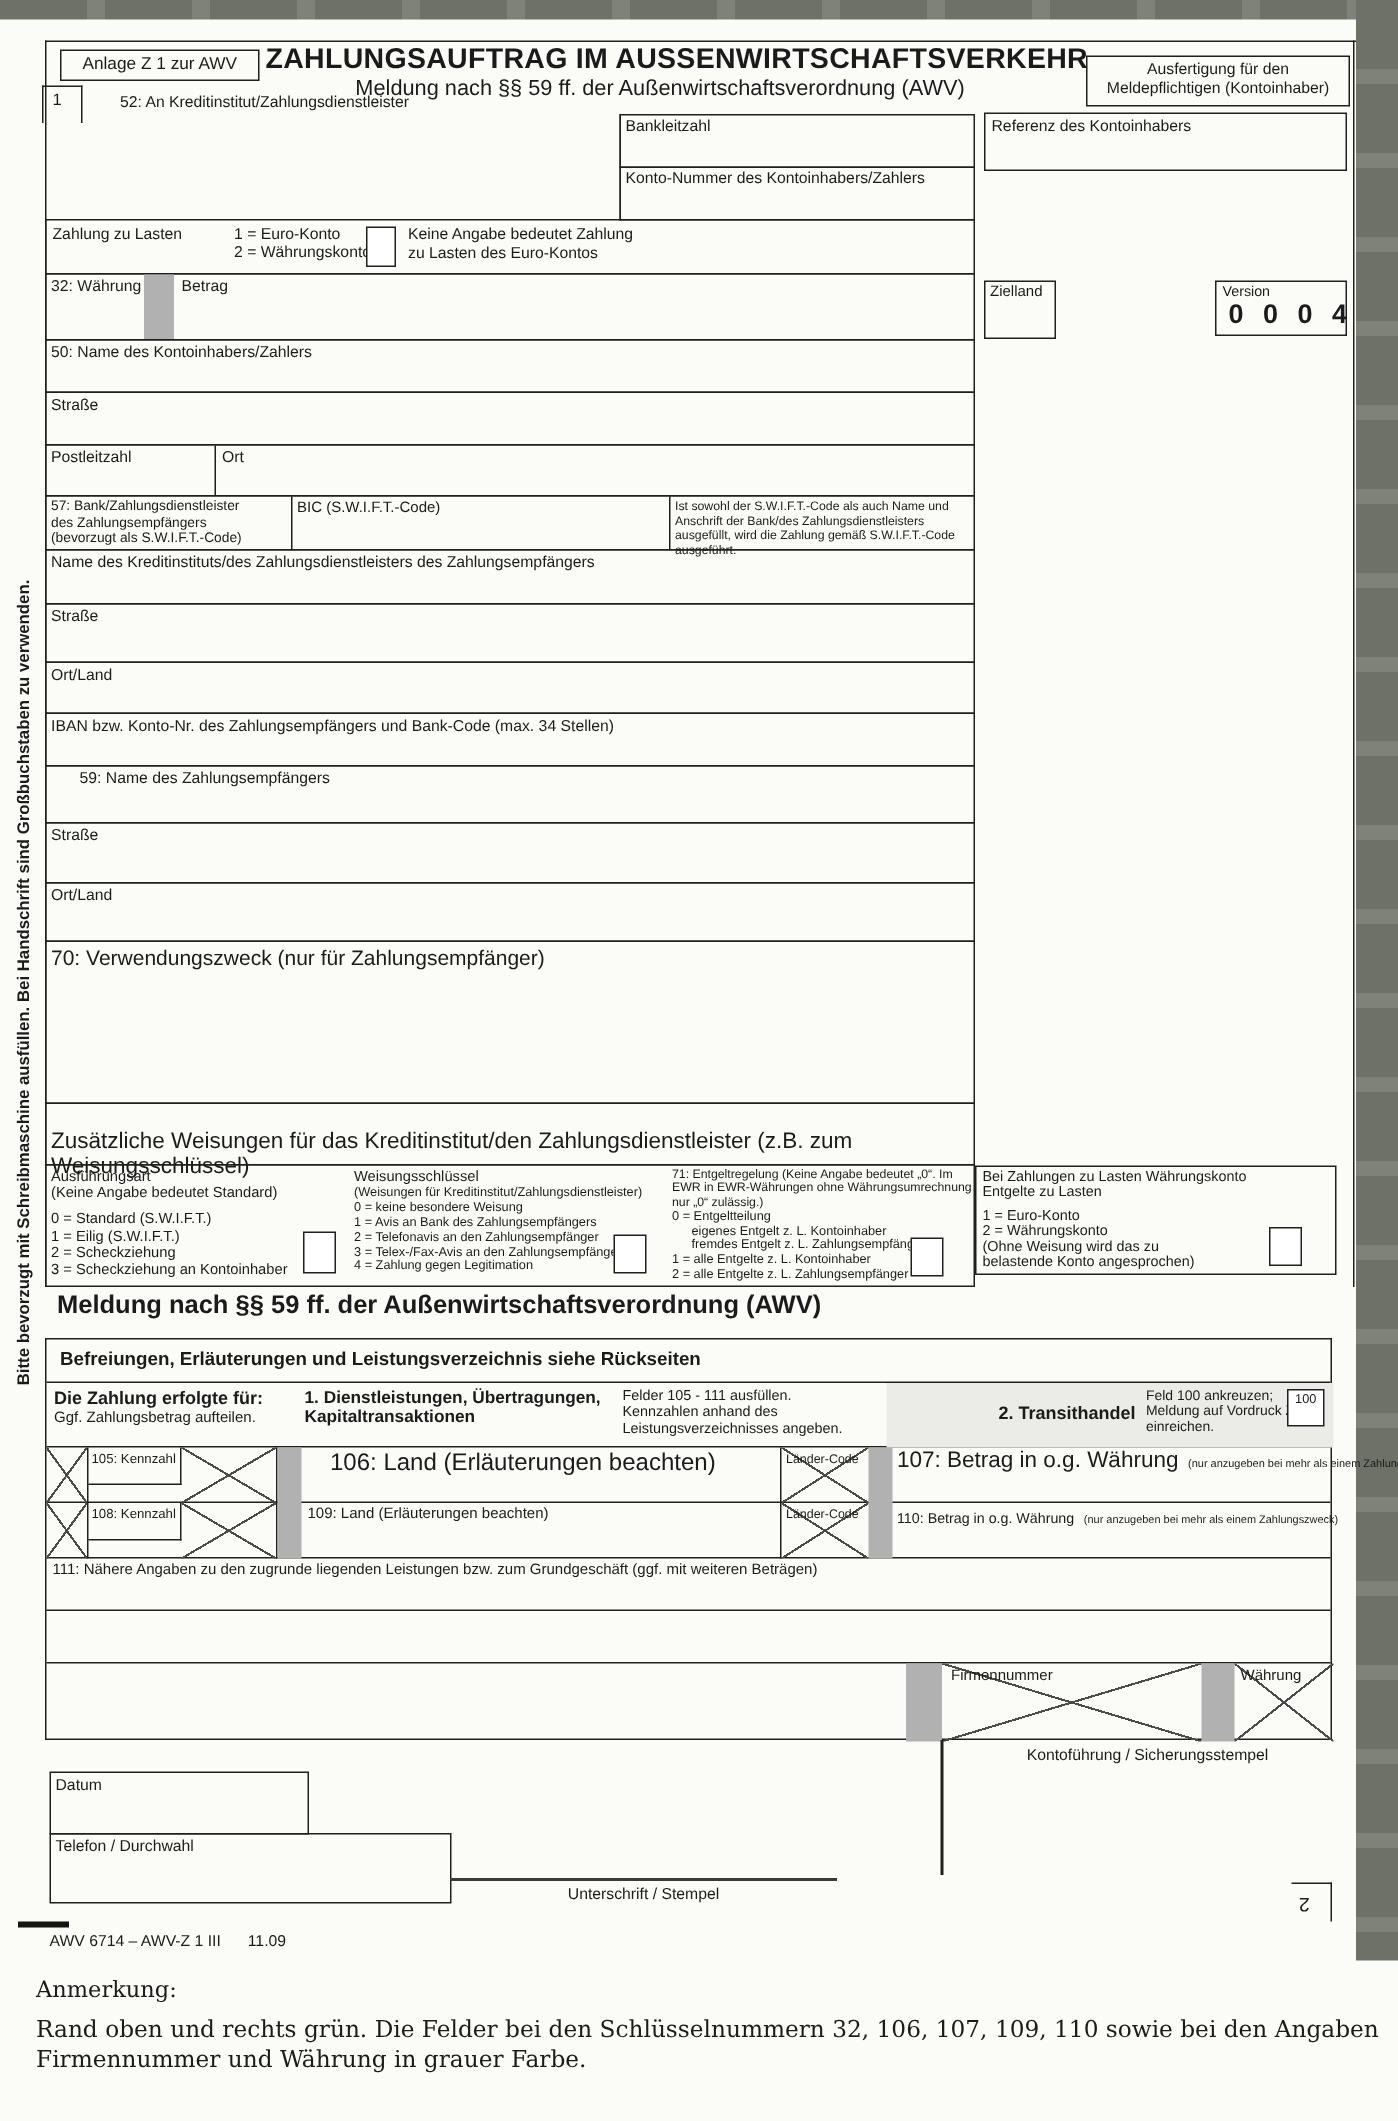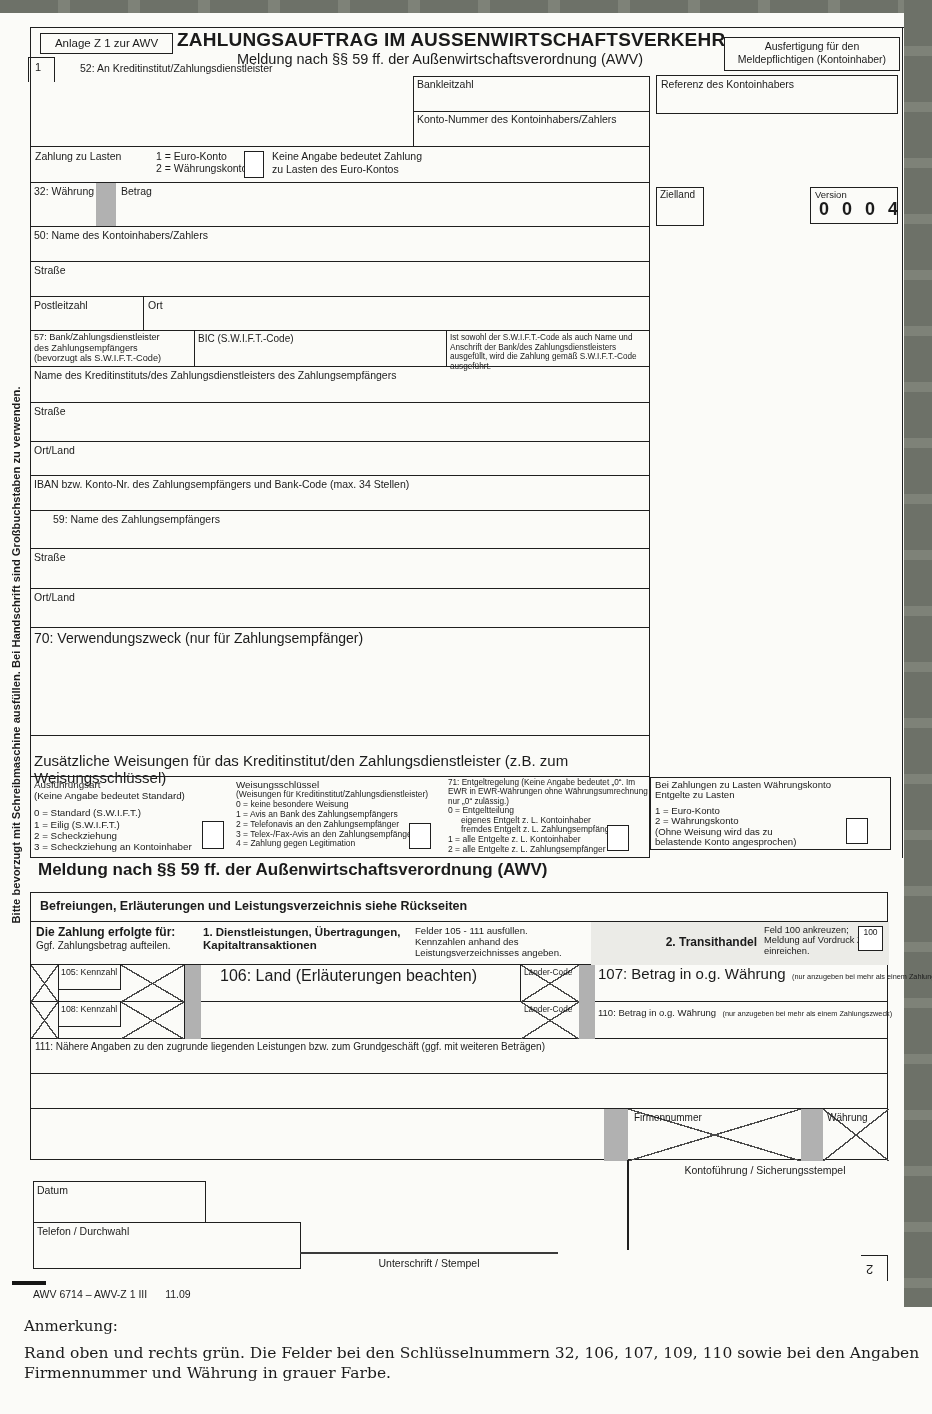--- a/index.html
+++ b/index.html
@@ -218,20 +218,23 @@
       </div>
     </div>
 
     <div class="abs" style="left:0;top:109px;width:100%;height:37px;border-bottom:1.4px solid #1f1f1f;">
       <div class="abs xc" style="left:0;top:0;width:28px;height:37px;border-right:1.2px solid #1f1f1f;"></div>
       <div class="abs" style="left:28px;top:0;width:62px;height:25px;border-right:1.2px solid #1f1f1f;border-bottom:1.2px solid #1f1f1f;">
         <div style="padding:2px 0 0 2px;font-size:8.8px;">108: Kennzahl</div>
       </div>
       <div class="abs xc" style="left:90px;top:0;width:64px;height:37px;border-right:1.2px solid #1f1f1f;"></div>
       <div class="abs gray" style="left:154px;top:0;width:16px;height:37px;"></div>
+      <div class="abs" style="left:170px;top:0;width:320px;height:37px;border-right:1.2px solid #1f1f1f;">
+        <div style="padding:2px 0 0 4px;font-size:10px;">109: Land (Erläuterungen beachten)</div>
+      </div>
       <div class="abs xc" style="left:490px;top:0;width:58px;height:37px;">
         <div style="padding:2px 0 0 3px;font-size:8.3px;">Länder-Code</div>
       </div>
       <div class="abs gray" style="left:548px;top:0;width:16px;height:37px;"></div>
       <div class="abs nw" style="left:564px;top:0;width:294px;height:37px;">
         <span style="font-size:9.5px;padding-left:3px;">110: Betrag in o.g. Währung</span>
         <span style="font-size:7.3px;margin-left:2px;">(nur anzugeben bei mehr als einem Zahlungszweck)</span>
       </div>
     </div>
 

